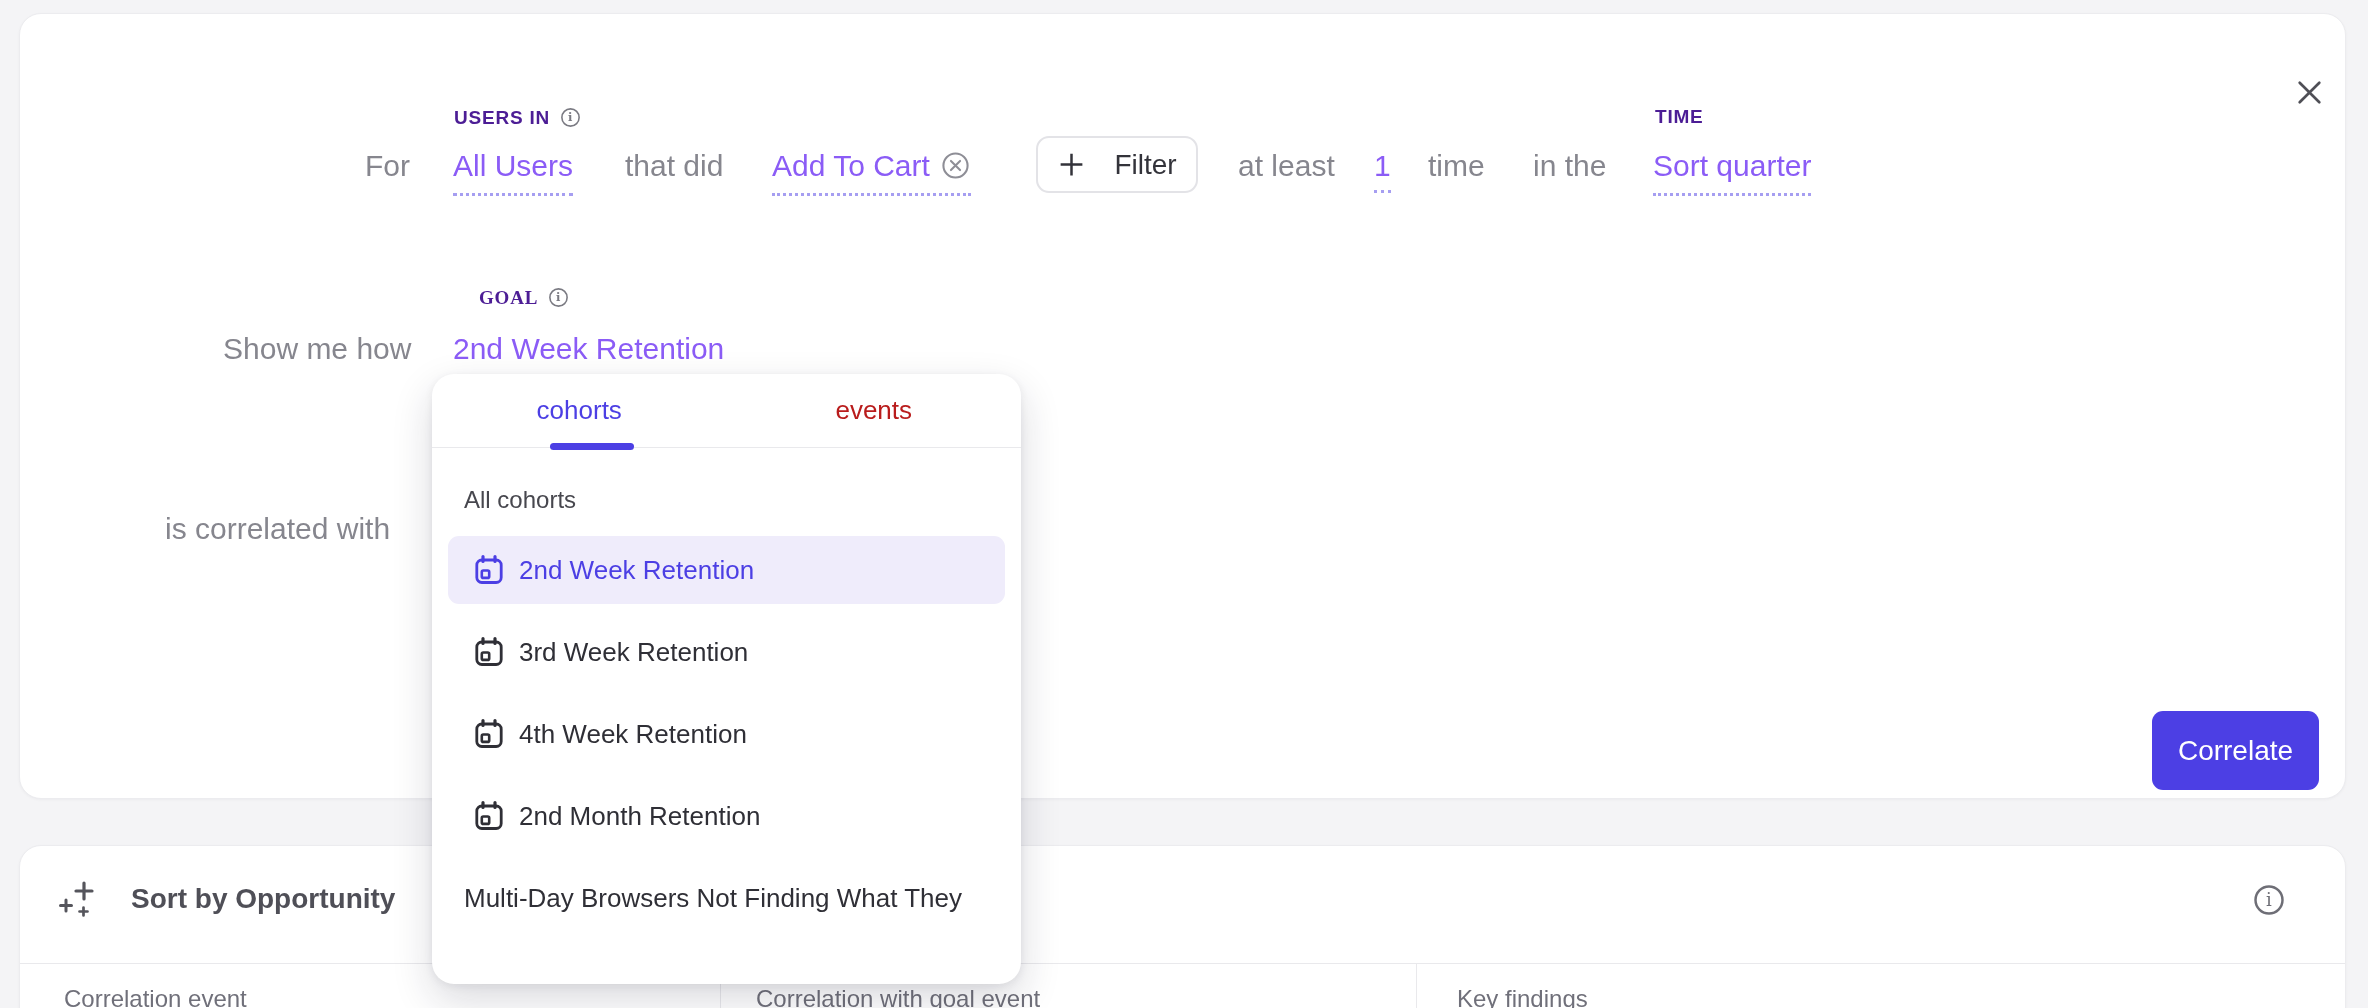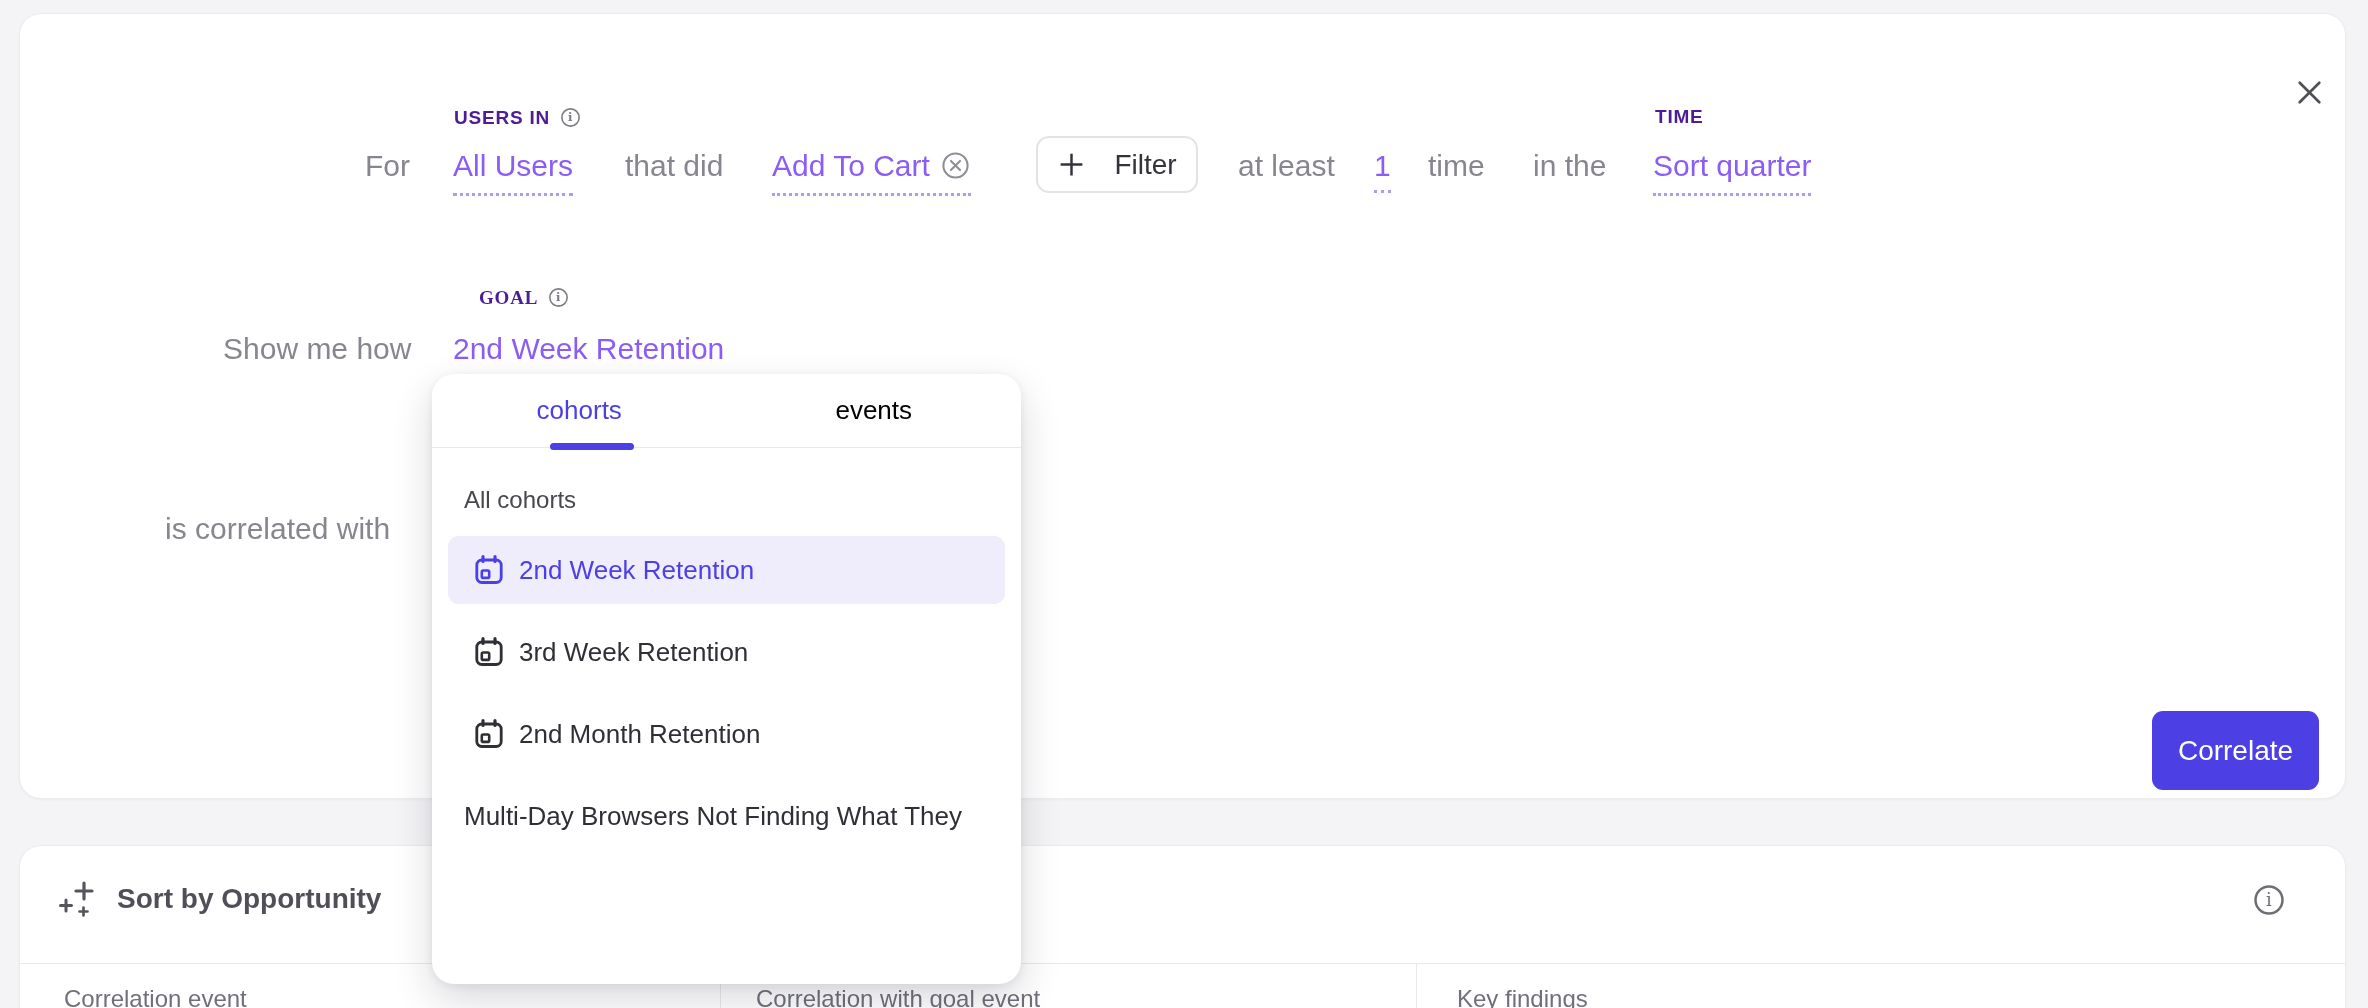--- a/index.html
+++ b/index.html
@@ -81,21 +81,21 @@
     background:#fff; border-radius:22px; z-index:20;
     box-shadow:0 16px 40px rgba(24,24,48,.16), 0 2px 8px rgba(24,24,48,.07);
     overflow:hidden;
   }
   #dropdown .tabs {
     height:74px; display:flex; position:relative;
     border-bottom:1px solid #E9E9EC;
   }
   .tab {
     flex:1; display:flex; align-items:center; justify-content:center;
-    font-size:26px; color:#000000; cursor:pointer;
+    font-size:26px; color:#b91c1c; cursor:pointer;
   }
   .tab.active { color:#4C3FE4; }
   #tab-indicator {
     position:absolute; left:118px; bottom:-3px; width:84px; height:7px;
     border-radius:4px; background:#4C3FE4;
   }
   .list { padding:0 16px; }
   .section-label {
     margin:38px 0 22px 16px; font-size:24px; line-height:28px; color:#47474E;
   }
@@ -106,21 +106,21 @@
     font-size:26px; color:#2F2F36; cursor:pointer; white-space:nowrap;
   }
   .item.no-icon { padding-left:16px; }
   .item.selected { background:#EFECFB; color:#4C3FE4; }
   .cal-icon { width:34px; height:34px; flex:0 0 auto; color:#2F2F36; }
   .item.selected .cal-icon { color:#4C3FE4; }
 
   
   #results-header {
     position:absolute; left:56px; top:877px; height:44px; z-index:5;
-    display:flex; align-items:center; gap:17px; cursor:pointer;
+    display:flex; align-items:center; gap:31px; cursor:pointer;
   }
   #results-header .title { font-size:28px; font-weight:700; color:#4F4F57; }
   .sparkle-icon { width:44px; height:44px; color:#55555C; }
   #results-info {
     position:absolute; left:2251px; top:882px; width:36px; height:36px;
     color:#6E6E76; cursor:pointer; z-index:5;
   }
   .info-icon-lg { width:36px; height:36px; }
   #results-divider {
     position:absolute; left:20px; top:963px; width:2325px; height:1px;
@@ -251,20 +251,28 @@
 
     <div class="item">
       <span class="cal-icon">
         <svg width="34" height="34" viewBox="0 0 34 34">
             <use href="#svg-calendar"></use>
           </svg>
       </span>
       <span>3rd Week Retention</span>
     </div>
 
+    <div class="item">
+      <span class="cal-icon">
+        <svg width="34" height="34" viewBox="0 0 34 34">
+            <use href="#svg-calendar"></use>
+          </svg>
+      </span>
+      <span>4th Week Retention</span>
+    </div>
 
     <div class="item">
       <span class="cal-icon">
         <svg width="34" height="34" viewBox="0 0 34 34">
             <use href="#svg-calendar"></use>
           </svg>
       </span>
       <span>2nd Month Retention</span>
     </div>
 

